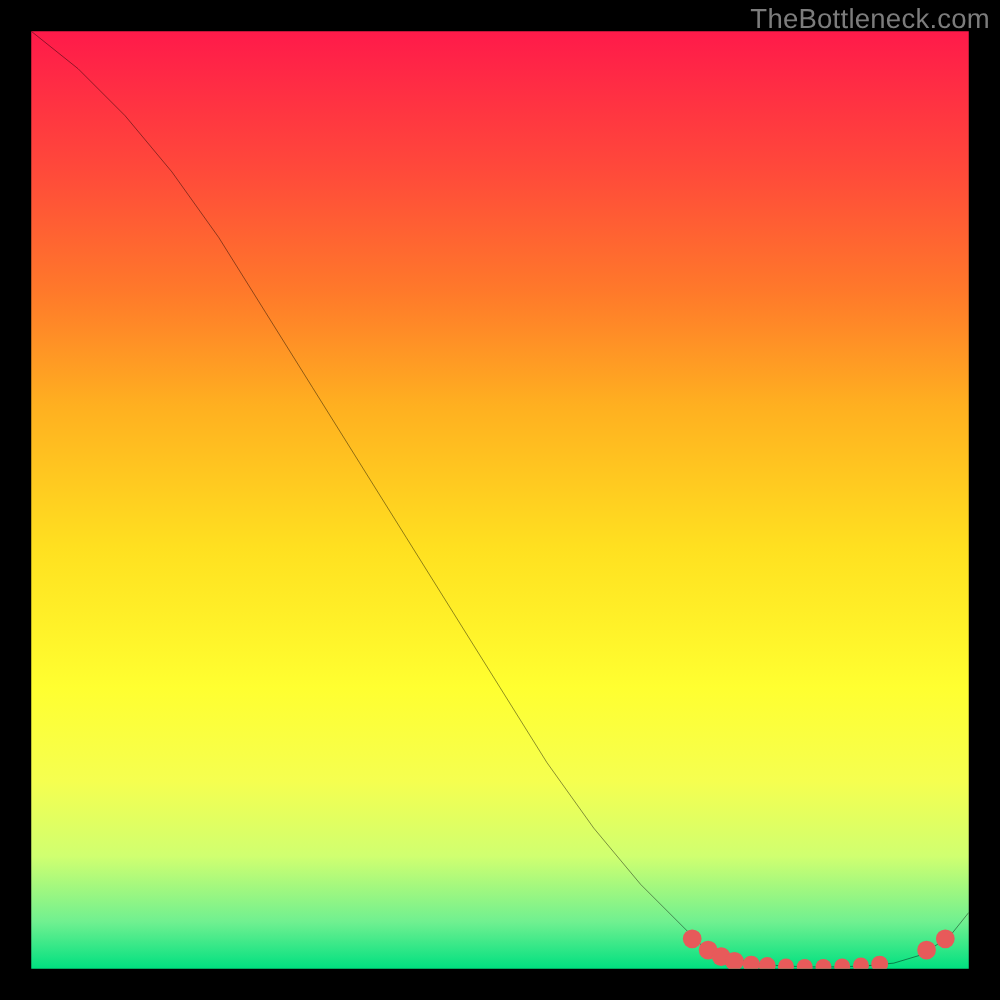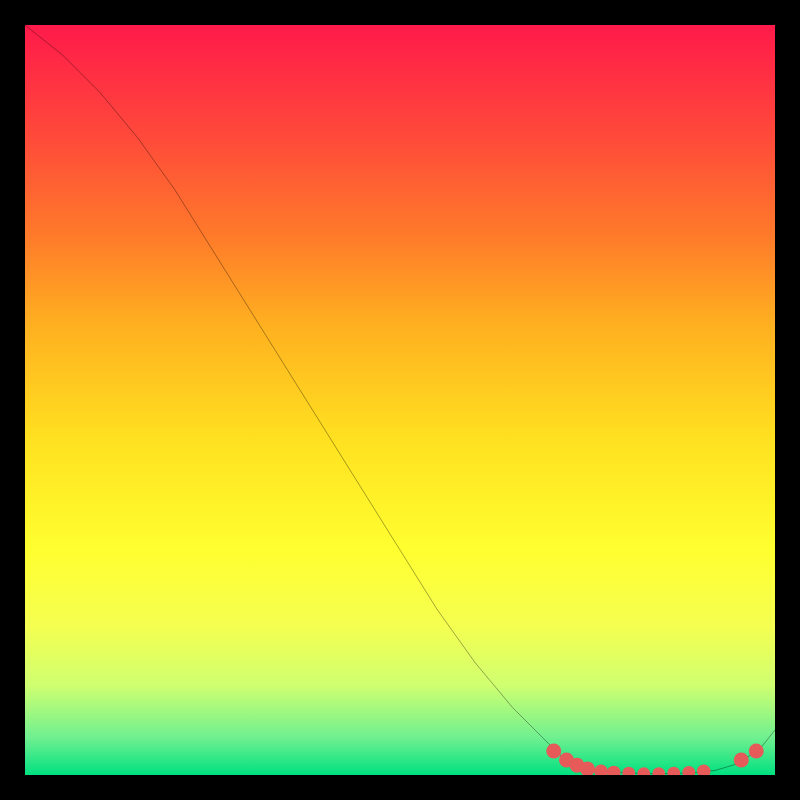--- a/index.html
+++ b/index.html
@@ -63,13 +63,14 @@
           <circle cx="82.500" cy="99.800" r="0.85" fill="#e75a5a"></circle>
           <circle cx="84.500" cy="99.800" r="0.85" fill="#e75a5a"></circle>
           <circle cx="86.500" cy="99.750" r="0.85" fill="#e75a5a"></circle>
           <circle cx="88.500" cy="99.650" r="0.85" fill="#e75a5a"></circle>
           <circle cx="90.500" cy="99.500" r="0.90" fill="#e75a5a"></circle>
           <circle cx="95.500" cy="98.000" r="1.00" fill="#e75a5a"></circle>
           <circle cx="97.500" cy="96.800" r="1.00" fill="#e75a5a"></circle>
         </g>
     </svg>
   </div>
+  <div class="attribution">TheBottleneck.com</div>
 </div>
 
 </body></html>

